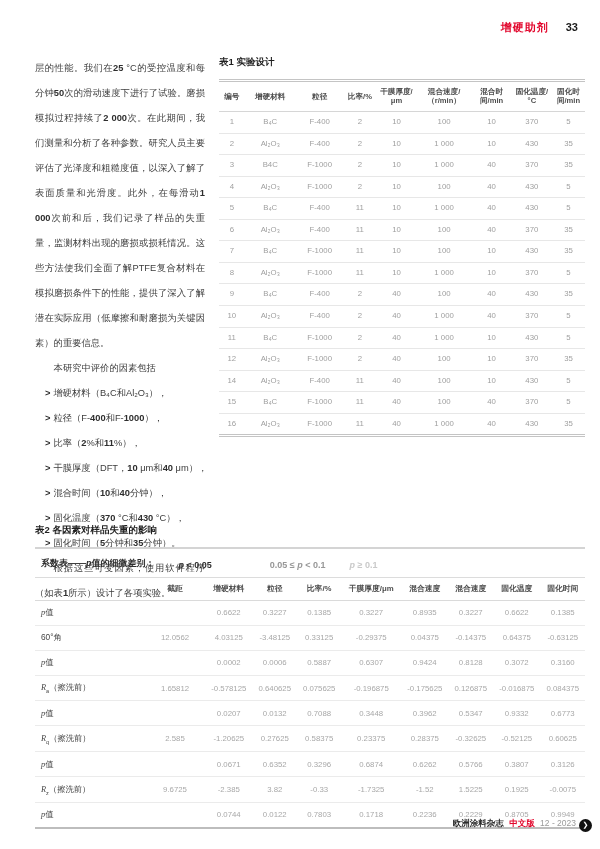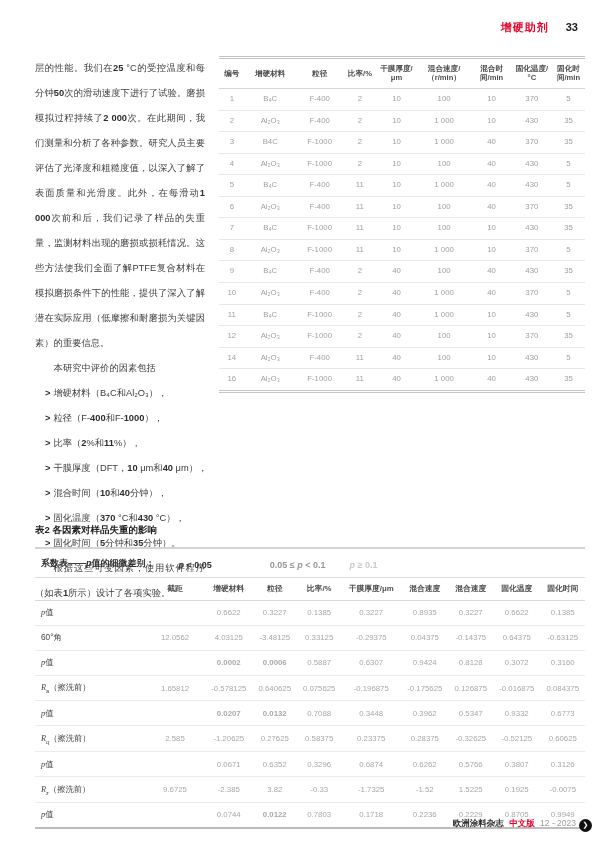--- a/index.html
+++ b/index.html
@@ -37,21 +37,21 @@
   .t1 th:nth-child(7),.t1 td:nth-child(7){width:11%;} .t1 th:nth-child(8),.t1 td:nth-child(8){width:11%;}
   .t1 th:nth-child(9),.t1 td:nth-child(9){width:9%;}
   sub { font-size:5.5px; }
 
   
   .t2section { position:absolute; top:524px; left:35px; width:550px; }
   .legend { display:flex; align-items:flex-end; gap:16px; border-top:2px solid #d4d4d4; margin-top:10px;
             padding:8px 6px 7px; font-size:9px; }
   .legend .lt { font-weight:bold; color:#2f2f2f; }
   .legend .item { font-weight:bold;margin-left:8px; }
-  .sig1 { color:#2f2f2f; font-weight:bold; }
+  .sig1 { color:#2f2f2f; font-weight:normal; }
   .sig2 { color:#979797; }
   .sig3 { color:#c9c9c9; }
   .t2 { border-top:1px solid #dcdcdc; border-bottom:2px solid #bdbdbd; }
   .t2 th { font-size:7.8px; font-weight:bold; color:#4f4f4f; text-align:center; vertical-align:middle;
            padding:6px 2px; line-height:1.25; border-bottom:1px solid #dadada; }
   .t2 td { font-size:7.8px; color:#a8a8a8; text-align:center; padding:6.5px 2px; border-top:1px solid #ebebeb; }
   .t2 tr:first-child td { border-top:none; }
   .t2 th:first-child, .t2 td:first-child { width:110px; text-align:left; padding-left:6px; }
   .t2 th:nth-child(2), .t2 td:nth-child(2) { width:60px; }
   .t2 td.rowlabel { color:#454545; font-size:8.3px; }
@@ -88,20 +88,21 @@
           <li><span class="bm">&gt;</span>比率（<b>2</b>%和<b>11</b>%），</li>
           <li><span class="bm">&gt;</span>干膜厚度（DFT，<b>10</b> μm和<b>40</b> μm），</li>
           <li><span class="bm">&gt;</span>混合时间（<b>10</b>和<b>40</b>分钟），</li>
           <li><span class="bm">&gt;</span>固化温度（<b>370</b> °C和<b>430</b> °C），</li>
           <li><span class="bm">&gt;</span>固化时间（<b>5</b>分钟和<b>35</b>分钟）。</li>
         </ul>
       <p class="ind">根据这些可变因素，使用软件程序（如表<b>1</b>所示）设计了各项实验。</p>
     </div>
 
     <div class="t1wrap">
+      <div class="tbl-title">表1 实验设计</div>
       <table class="t1">
         <thead>
             <tr>
               <th>编号</th>
               <th>增硬材料</th>
               <th>粒径</th>
               <th>比率/%</th>
               <th>干膜厚度/μm</th>
               <th>混合速度/（r/min）</th>
               <th>混合时间/min</th>
@@ -244,20 +245,31 @@
             </tr>
             <tr>
               <td>14</td>
               <td>Al₂O₃</td>
               <td>F-400</td>
               <td>11</td>
               <td>40</td>
               <td>100</td>
               <td>10</td>
               <td>430</td>
+              <td>5</td>
+            </tr>
+            <tr>
+              <td>15</td>
+              <td>B₄C</td>
+              <td>F-1000</td>
+              <td>11</td>
+              <td>40</td>
+              <td>100</td>
+              <td>40</td>
+              <td>370</td>
               <td>5</td>
             </tr>
             <tr>
               <td>16</td>
               <td>Al₂O₃</td>
               <td>F-1000</td>
               <td>11</td>
               <td>40</td>
               <td>1 000</td>
               <td>40</td>

